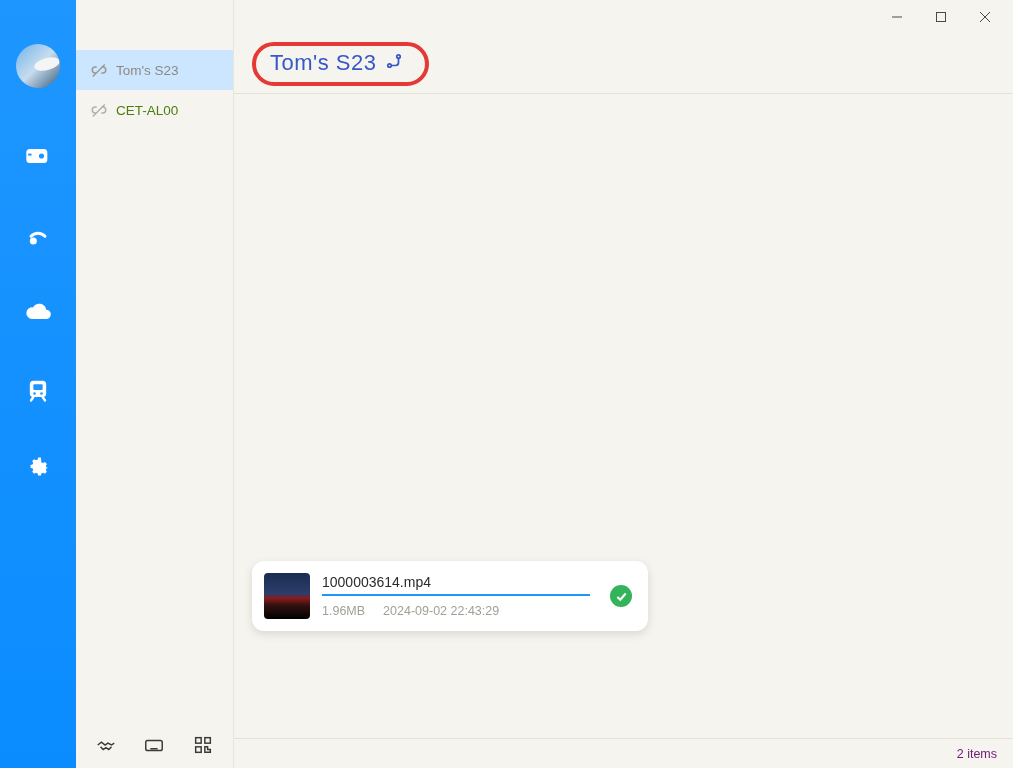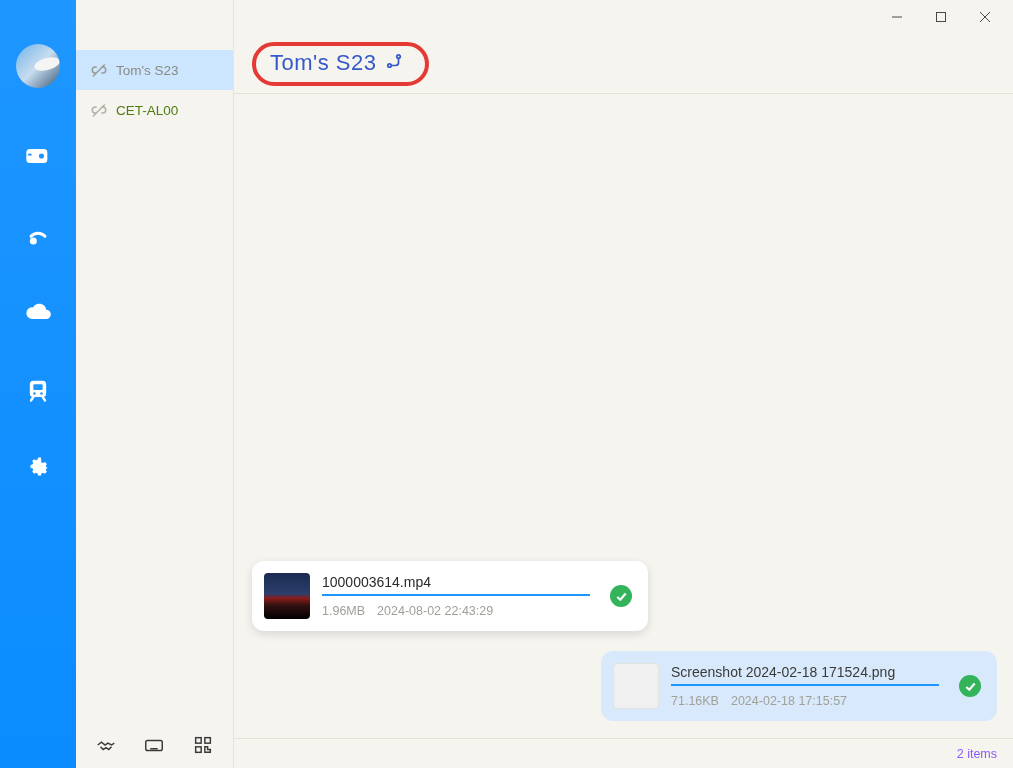--- a/index.html
+++ b/index.html
@@ -154,39 +154,39 @@
   .thumb.blank { background:#f0f0f0; border:1px solid #e2e2e2; }
   .bubble-body { flex:1; min-width:0; }
   .file-name {
     color:#2a2a2a; font-size:14px;
     padding-bottom: 4px;
     border-bottom:2px solid #1E96FF;
     margin-bottom:8px;
     white-space:nowrap; overflow:hidden; text-overflow:ellipsis;
   }
   .bubble.outgoing .file-name { color:#3a3a3a; }
-  .meta { color:#a0a098; font-size:12.5px; display:flex; gap:12px;text-align:center;}
+  .meta { color:#a0a098; font-size:12.5px; display:flex; gap:18px;text-align:center;}
   .check {
     width:22px; height:22px; border-radius:50%;
     background:#33B35A;
     display:flex; align-items:center; justify-content:center;
     flex:0 0 22px;
     margin-left:8px;
   }
   .check svg{ width:13px; height:13px; stroke:#fff; stroke-width:2.3; fill:none; }
 
   .statusbar {
     height:30px;
     border-top:1px solid #e4e1d9;
     display:flex;
     align-items:center;
     justify-content:flex-end;
     padding:0 16px;
     font-size:12.5px;
-    color:#8b5cf6;
+    color:#701a75;
   }
 </style>
 </head>
 <body>
 
 <div class="app">
 
   <div class="rail">
     <div class="avatar"></div>
 
@@ -298,45 +298,30 @@
     </div>
 
     <div class="messages">
 
       <div class="bubble" style="left:18px; top:467px; width:396px;">
         <div class="thumb"></div>
         <div class="bubble-body">
           <div class="file-name">1000003614.mp4</div>
           <div class="meta">
             <span>1.96MB</span>
-            <span>2024-08-02 22:43:29</span>
+            <span>2024-09-02 22:43:29</span>
           </div>
         </div>
         <div class="check">
           <svg viewBox="0 0 14 14">
               <polyline points="2.5,7.5 5.7,10.5 11.5,3.8"></polyline>
             </svg>
         </div>
       </div>
 
-      <div class="bubble outgoing" style="right:16px; top:557px; width:396px;">
-        <div class="thumb blank"></div>
-        <div class="bubble-body">
-          <div class="file-name">Screenshot 2024-02-18 171524.png</div>
-          <div class="meta">
-            <span>71.16KB</span>
-            <span>2024-02-18 17:15:57</span>
-          </div>
-        </div>
-        <div class="check">
-          <svg viewBox="0 0 14 14">
-              <polyline points="2.5,7.5 5.7,10.5 11.5,3.8"></polyline>
-            </svg>
-        </div>
-      </div>
 
     </div>
 
     <div class="statusbar">
       <span>2 items</span>
     </div>
 
   </div>
 </div>
 

